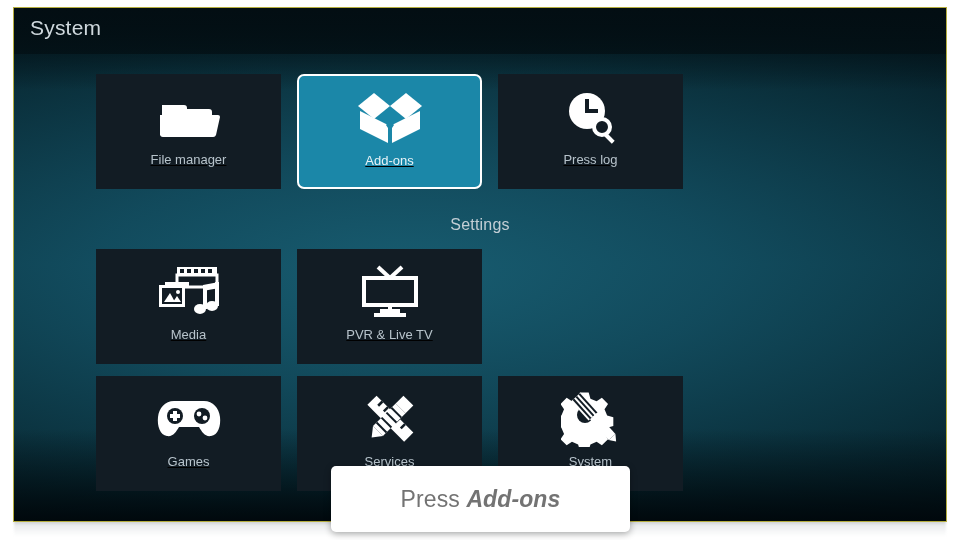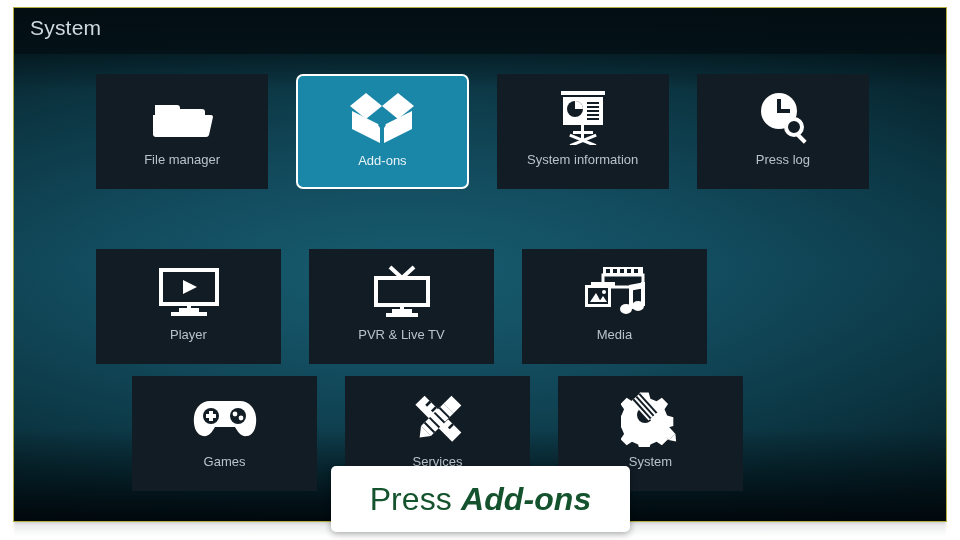--- a/index.html
+++ b/index.html
@@ -103,25 +103,26 @@
     left: 0; top: 0;
     width: 100%;
     height: 100%;
   }
 
   .tile-row {
     position: absolute;
     left: 82px;
     width: 773px;
     display: flex;
-    gap: 28px;
+    gap: 16px;
+    text-decoration: underline;
   }
   #row-top      { top: 66px;  }
   #row-settings { top: 241px; }
-  #row-bottom   { top: 368px; margin-left: 36px; }
+  #row-bottom   { top: 368px; }
 
   .tile {
     position: relative;
     width: 185px;
     height: 115px;
     background: #121c24;
     border: 1px solid transparent;
     display: flex;
     flex-direction: column;
     align-items: center;
@@ -173,22 +174,22 @@
     height: 66px;
     background: #ffffff;
     border-radius: 5px;
     box-shadow: 0 2px 7px rgba(0,0,0,0.32);
     display: flex;
     align-items: center;
     justify-content: center;
     z-index: 50;
   }
   #instruction-text {
-    font-size: 32px;
-    color: #14532d;
+    font-size: 23px;
+    color: #737373;
     letter-spacing: 0.1px;
     white-space: nowrap;
   }
   #instruction-text .emph {
     font-style: italic;
     font-weight: bold;
   }
 </style>
 </head>
 <body>
@@ -230,117 +231,83 @@
               <polygon points="4,22 32,36 32,54 4,40"></polygon>
 
               <polygon points="64,22 36,36 36,54 64,40"></polygon>
 
               <polygon points="30,36 34,42 38,36 34,32" fill="#1b87a8"></polygon>
             </svg>
           </div>
           <div class="tile-label">Add-ons</div>
         </div>
 
-        <div class="tile">
-          <div class="tile-icon">
-            <svg width="52" height="56" viewBox="0 0 52 56" fill="#ffffff">
-              <rect x="4" y="2" width="44" height="4"></rect>
-              <rect x="6" y="8" width="40" height="28"></rect>
-
-              <circle cx="18" cy="20" r="8" fill="#121c24"></circle>
-              <path d="M18 12 a8 8 0 0 1 8 8 h-8 z" fill="#ffffff"></path>
-
-              <rect x="30" y="13" width="12" height="2" fill="#121c24"></rect>
-              <rect x="30" y="17" width="12" height="2" fill="#121c24"></rect>
-              <rect x="30" y="21" width="12" height="2" fill="#121c24"></rect>
-              <rect x="30" y="25" width="12" height="2" fill="#121c24"></rect>
-              <rect x="30" y="29" width="12" height="2" fill="#121c24"></rect>
-
-              <rect x="24" y="36" width="3" height="16"></rect>
-              <rect x="12" y="50" width="28" height="3" transform="rotate(22 26 51)"></rect>
-              <rect x="12" y="50" width="28" height="3" transform="rotate(-22 26 51)"></rect>
-              <rect x="16" y="42" width="20" height="3"></rect>
-            </svg>
-          </div>
-          <div class="tile-label">System information</div>
-        </div>
 
         <div class="tile">
           <div class="tile-icon">
             <svg width="56" height="56" viewBox="0 0 56 56" fill="#ffffff">
               <circle cx="24" cy="22" r="18"></circle>
               <rect x="22" y="10" width="4" height="14" fill="#121c24"></rect>
               <rect x="22" y="20" width="13" height="4" fill="#121c24"></rect>
               <circle cx="39" cy="38" r="9" fill="#121c24"></circle>
               <circle cx="39" cy="38" r="8" fill="none" stroke="#ffffff" stroke-width="4"></circle>
               <rect x="44" y="43" width="4" height="12" transform="rotate(-45 46 49)"></rect>
             </svg>
           </div>
           <div class="tile-label">Press log</div>
         </div>
 
       </div>
 
+      <div id="settings-heading">Settings</div>
 
       <div class="tile-row" id="row-settings">
 
-        <div class="tile">
-          <div class="tile-icon">
-            <svg width="64" height="52" viewBox="0 0 64 52" fill="none" stroke="#ffffff" stroke-width="4">
-              <rect x="4" y="4" width="56" height="34"></rect>
-              <polygon points="26,14 26,28 40,21" fill="#ffffff" stroke="none"></polygon>
-              <line x1="22" y1="44" x2="42" y2="44"></line>
-              <line x1="32" y1="38" x2="32" y2="44"></line>
-              <line x1="14" y1="48" x2="50" y2="48"></line>
-            </svg>
-          </div>
-          <div class="tile-label">Player</div>
+
+        <div class="tile">
+          <div class="tile-icon">
+            <svg width="64" height="58" viewBox="0 0 64 58" fill="#ffffff">
+
+              <rect x="20" y="4" width="40" height="8"></rect>
+              <rect x="23" y="6" width="4" height="4" fill="#121c24"></rect>
+              <rect x="30" y="6" width="4" height="4" fill="#121c24"></rect>
+              <rect x="37" y="6" width="4" height="4" fill="#121c24"></rect>
+              <rect x="44" y="6" width="4" height="4" fill="#121c24"></rect>
+              <rect x="51" y="6" width="4" height="4" fill="#121c24"></rect>
+              <rect x="20" y="12" width="40" height="12" fill="none" stroke="#ffffff" stroke-width="3"></rect>
+
+              <rect x="2" y="22" width="26" height="22" fill="#ffffff"></rect>
+              <rect x="5" y="25" width="20" height="16" fill="#121c24"></rect>
+              <polygon points="7,39 13,30 18,39" fill="#ffffff"></polygon>
+              <polygon points="16,39 20,33 24,39" fill="#ffffff"></polygon>
+              <circle cx="21" cy="29" r="2" fill="#ffffff"></circle>
+              <rect x="8" y="19" width="24" height="4" fill="#ffffff"></rect>
+
+              <rect x="46" y="22" width="4" height="24"></rect>
+              <rect x="58" y="19" width="4" height="24"></rect>
+              <polygon points="46,22 62,19 62,25 46,28"></polygon>
+              <ellipse cx="43" cy="46" rx="6" ry="5"></ellipse>
+              <ellipse cx="55" cy="43" rx="6" ry="5"></ellipse>
+            </svg>
+          </div>
+          <div class="tile-label">Media</div>
         </div>
 
         <div class="tile">
           <div class="tile-icon">
             <svg width="64" height="54" viewBox="0 0 64 54" fill="none" stroke="#ffffff" stroke-width="4">
               <line x1="20" y1="2" x2="32" y2="13"></line>
               <line x1="44" y1="2" x2="32" y2="13"></line>
               <rect x="6" y="13" width="52" height="27"></rect>
               <line x1="22" y1="46" x2="42" y2="46"></line>
               <line x1="32" y1="40" x2="32" y2="46"></line>
               <line x1="16" y1="50" x2="48" y2="50"></line>
             </svg>
           </div>
           <div class="tile-label">PVR &amp; Live TV</div>
-        </div>
-
-        <div class="tile">
-          <div class="tile-icon">
-            <svg width="64" height="58" viewBox="0 0 64 58" fill="#ffffff">
-
-              <rect x="20" y="4" width="40" height="8"></rect>
-              <rect x="23" y="6" width="4" height="4" fill="#121c24"></rect>
-              <rect x="30" y="6" width="4" height="4" fill="#121c24"></rect>
-              <rect x="37" y="6" width="4" height="4" fill="#121c24"></rect>
-              <rect x="44" y="6" width="4" height="4" fill="#121c24"></rect>
-              <rect x="51" y="6" width="4" height="4" fill="#121c24"></rect>
-              <rect x="20" y="12" width="40" height="12" fill="none" stroke="#ffffff" stroke-width="3"></rect>
-
-              <rect x="2" y="22" width="26" height="22" fill="#ffffff"></rect>
-              <rect x="5" y="25" width="20" height="16" fill="#121c24"></rect>
-              <polygon points="7,39 13,30 18,39" fill="#ffffff"></polygon>
-              <polygon points="16,39 20,33 24,39" fill="#ffffff"></polygon>
-              <circle cx="21" cy="29" r="2" fill="#ffffff"></circle>
-              <rect x="8" y="19" width="24" height="4" fill="#ffffff"></rect>
-
-              <rect x="46" y="22" width="4" height="24"></rect>
-              <rect x="58" y="19" width="4" height="24"></rect>
-              <polygon points="46,22 62,19 62,25 46,28"></polygon>
-              <ellipse cx="43" cy="46" rx="6" ry="5"></ellipse>
-              <ellipse cx="55" cy="43" rx="6" ry="5"></ellipse>
-            </svg>
-          </div>
-          <div class="tile-label">Media</div>
         </div>
 
 
       </div>
 
       <div class="tile-row" id="row-bottom">
 
         <div class="tile">
           <div class="tile-icon">
             <svg width="66" height="44" viewBox="0 0 66 44" fill="#ffffff">

